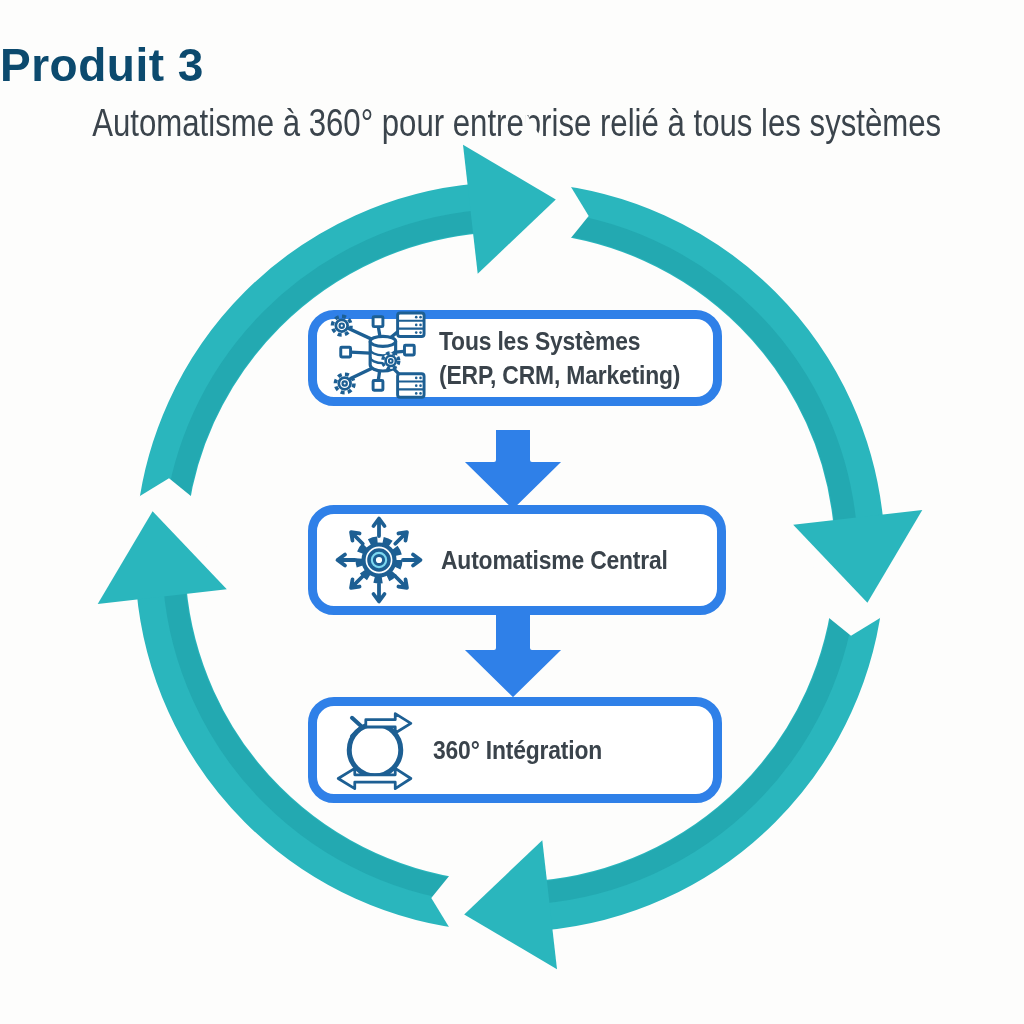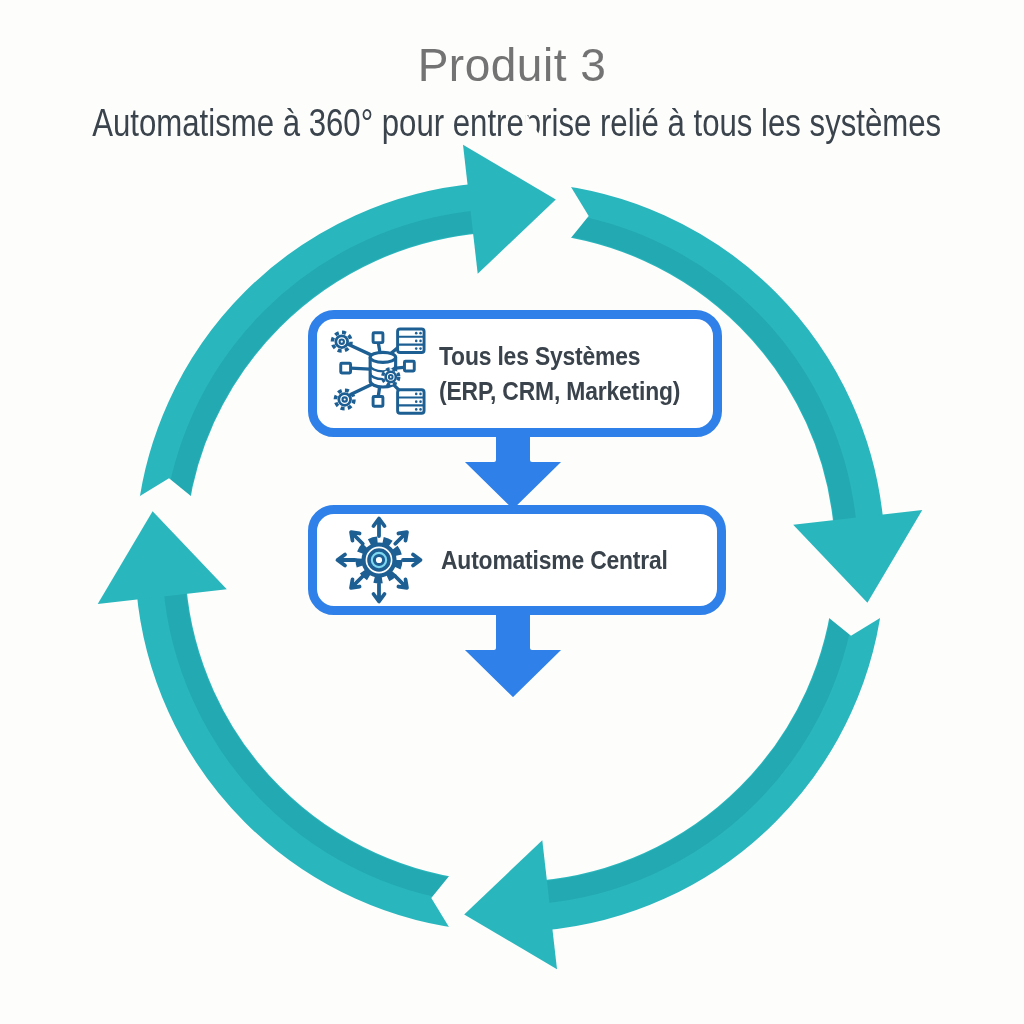--- a/index.html
+++ b/index.html
@@ -4,22 +4,22 @@
 <style>
   :root{
     --teal:#2ab6bd; --teal-shade:#1b99a1; --blue:#2f80e8;
     --navy:#1d5f93; --cyan:#7ed8f0; --ink:#3a434b; --bg:#fdfdfc;
   }
   *{margin:0;padding:0;box-sizing:border-box}
   html,body{width:1024px;height:1024px;overflow:hidden}
   body{background:var(--bg);font-family:"Liberation Sans",sans-serif;position:relative}
   .stage{position:absolute;inset:0}
   .page-title{
-    position:absolute;top:38px;left:0;width:100%;text-align:center;
-    font-size:46px;font-weight:400;color:#737373;letter-spacing:.5px;
+    position:absolute;top:38px;left:0;width:100%;
+    font-size:46px;font-weight:700;color:#0c4a6e;letter-spacing:.5px;
   }
   .page-subtitle{
     position:absolute;top:102px;left:0;width:100%;text-align:center;white-space:nowrap;
     font-size:38px;font-weight:400;color:#3b444c;
     transform:scaleX(.82);transform-origin:center;
   }
   svg.ring{position:absolute;left:0;top:0}
   .arc-stroke use{stroke:var(--teal);stroke-width:50;fill:none}
   .arc-shade use{stroke:var(--teal-shade);stroke-width:22;fill:none;opacity:.45}
   .notch use{fill:var(--bg)}
@@ -75,21 +75,21 @@
     <g class="head">
       <use href="#ringHead"></use>
       <use href="#ringHead" transform="rotate(90 510 557)"></use>
       <use href="#ringHead" transform="rotate(180 510 557)"></use>
       <use href="#ringHead" transform="rotate(270 510 557)"></use>
     </g>
     <polygon class="conn" points="494,428 532,428 532,460 566,460 513,512 460,460 494,460"></polygon>
     <polygon class="conn" points="494,610 532,610 532,648 566,648 513,700 460,648 494,648"></polygon>
   </svg>
 
-  <div class="step" style="left:308px;top:310px;width:414px;height:127px">
+  <div class="step" style="left:308px;top:310px;width:414px;height:96px">
     <div class="step-icon">
       <svg width="98" height="98" viewBox="0 0 100 100">
         <g stroke="var(--navy)" stroke-width="3.4" fill="none" stroke-linecap="round">
           <path d="M52 28 L50 16 M44 31 L20 20 M63 29 L74 20 M42 45 L22 44
                    M68 44 L79 43 M45 60 L22 71 M52 61 L50 75 M64 59 L73 68"></path>
         </g>
         <g fill="#fff" stroke="var(--navy)" stroke-width="3">
           <rect x="45" y="8" width="10" height="10" rx="1"></rect>
           <rect x="12" y="39" width="10" height="10" rx="1"></rect>
           <rect x="77" y="37" width="10" height="10" rx="1"></rect>
@@ -174,14 +174,27 @@
         <circle cx="50" cy="50" r="15.5" fill="#fff" stroke="var(--navy)" stroke-width="4.2"></circle>
         <circle cx="50" cy="50" r="10" fill="var(--cyan)" stroke="var(--navy)" stroke-width="3.6"></circle>
         <circle cx="50" cy="50" r="4.6" fill="#fff" stroke="var(--navy)" stroke-width="3"></circle>
       </svg>
     </div>
     <div class="step-text">
       <span>Automatisme Central</span>
     </div>
   </div>
 
+  <div class="step" style="left:308px;top:697px;width:414px;height:106px">
+    <div class="step-icon">
+      <svg width="92" height="92" viewBox="0 0 100 100">
+        <circle cx="50" cy="50" r="28" fill="none" stroke="var(--navy)" stroke-width="5.4"></circle>
+        <polygon points="40,17 72,17 72,10.5 89,21 72,31.5 72,25 40,25" fill="#fff" stroke="var(--navy)" stroke-width="3" stroke-linejoin="round"></polygon>
+        <polygon points="10,81 28,70 28,77 72,77 72,70 89,81 72,92 72,85 28,85 28,92" fill="#fff" stroke="var(--navy)" stroke-width="3" stroke-linejoin="round"></polygon>
+        <polyline points="25,15 36,25 25,35" fill="none" stroke="var(--navy)" stroke-width="4.4" stroke-linecap="round" stroke-linejoin="round"></polyline>
+      </svg>
+    </div>
+    <div class="step-text">
+      <span>360° Intégration</span>
+    </div>
+  </div>
 
 </div>
 
 </body></html>

